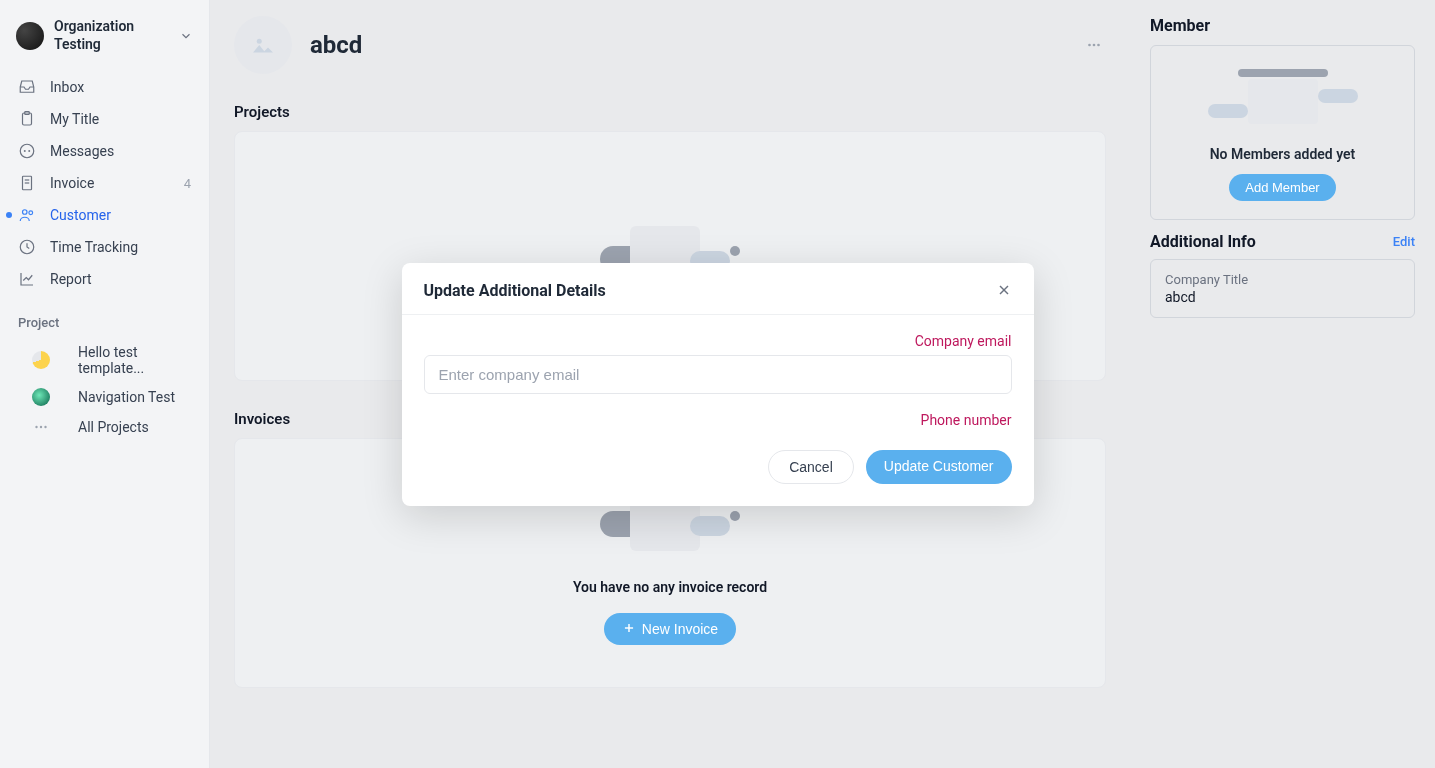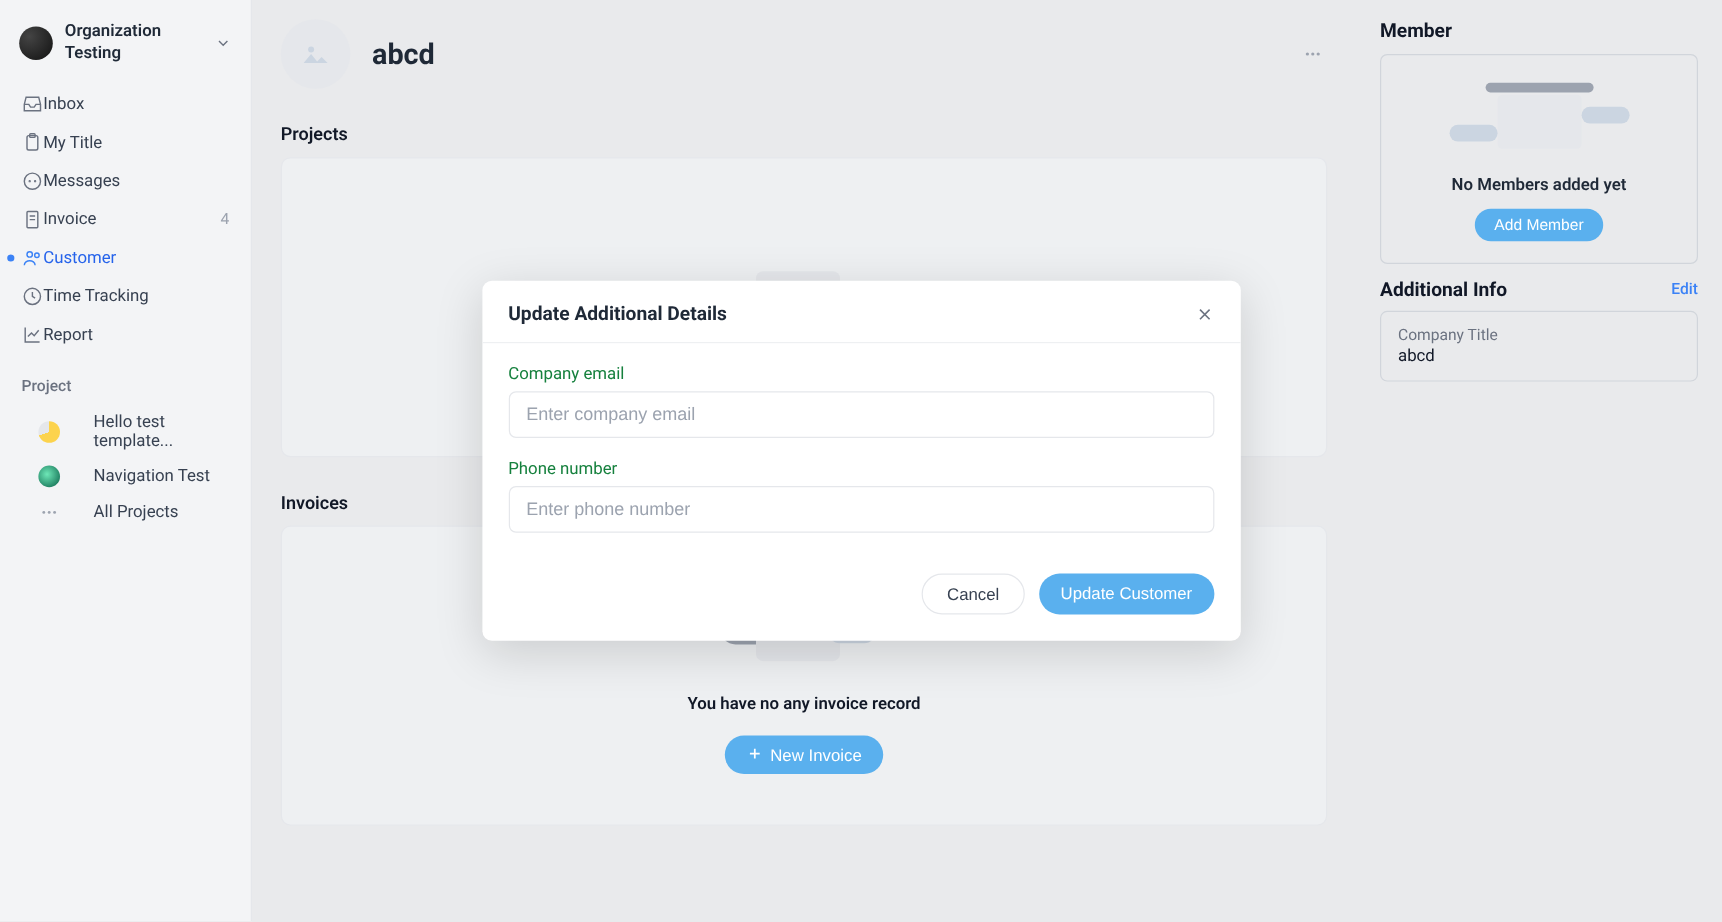--- a/index.html
+++ b/index.html
@@ -44,21 +44,21 @@
   .chevron {
     width: 14px; height: 14px;
     stroke: #6b7280;
     fill: none;
   }
   .nav-list { list-style: none; }
   .nav-item {
     display: flex;
     align-items: center;
     padding: 7px 18px;
-    gap: 0;
+    gap: 14px;
     color: #374151;
     font-size: 14px;
     cursor: pointer;
     position: relative;
   }
   .nav-item.active { color: #2563eb; }
   .nav-item.active::before {
     content: "";
     position: absolute;
     left: 6px;
@@ -262,24 +262,25 @@
     border-bottom: 1px solid #eef0f2;
   }
   .modal-title { font-weight:700; font-size:16px; }
   .modal-close {
     width:16px; height:16px;
     stroke:#6b7280;
     cursor:pointer;
   }
   .modal-body { padding: 18px 22px 6px 22px; }
   .form-label {
-    color:#15803d;
+    color:#be185d;
     font-size:14px;
     margin-bottom:6px;
     display:block;
+    text-align:right;
   }
   .form-input {
     width: 100%;
     border: 1px solid #e5e7eb;
     border-radius: 6px;
     padding: 10px 14px;
     font-size: 15px;
     color:#111827;
     margin-bottom: 18px;
     outline: none;
@@ -460,21 +461,20 @@
       <div class="modal-title">Update Additional Details</div>
       <svg class="modal-close" viewBox="0 0 24 24" stroke-width="2" fill="none">
           <line x1="6" y1="6" x2="18" y2="18"></line>
           <line x1="6" y1="18" x2="18" y2="6"></line>
         </svg>
     </div>
     <div class="modal-body">
       <label class="form-label">Company email</label>
       <input class="form-input" type="text" placeholder="Enter company email" style="">
       <label class="form-label">Phone number</label>
-      <input class="form-input" type="text" placeholder="Enter phone number" style="">
     </div>
     <div class="modal-footer">
       <button class="btn-secondary">
         <span>Cancel</span>
       </button>
       <button class="btn-primary">
         <span>Update Customer</span>
       </button>
     </div>
   </div>

